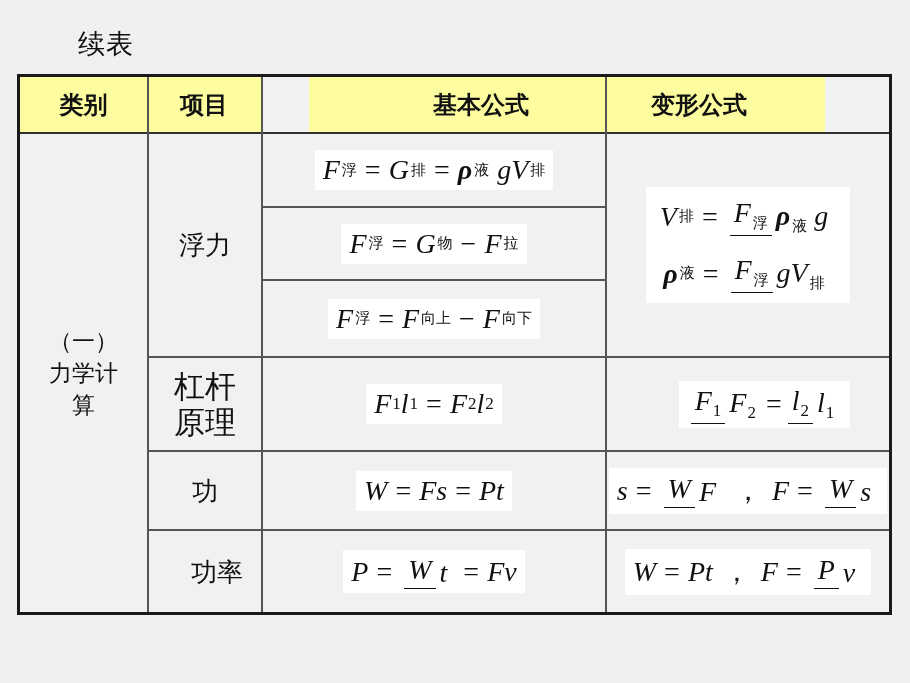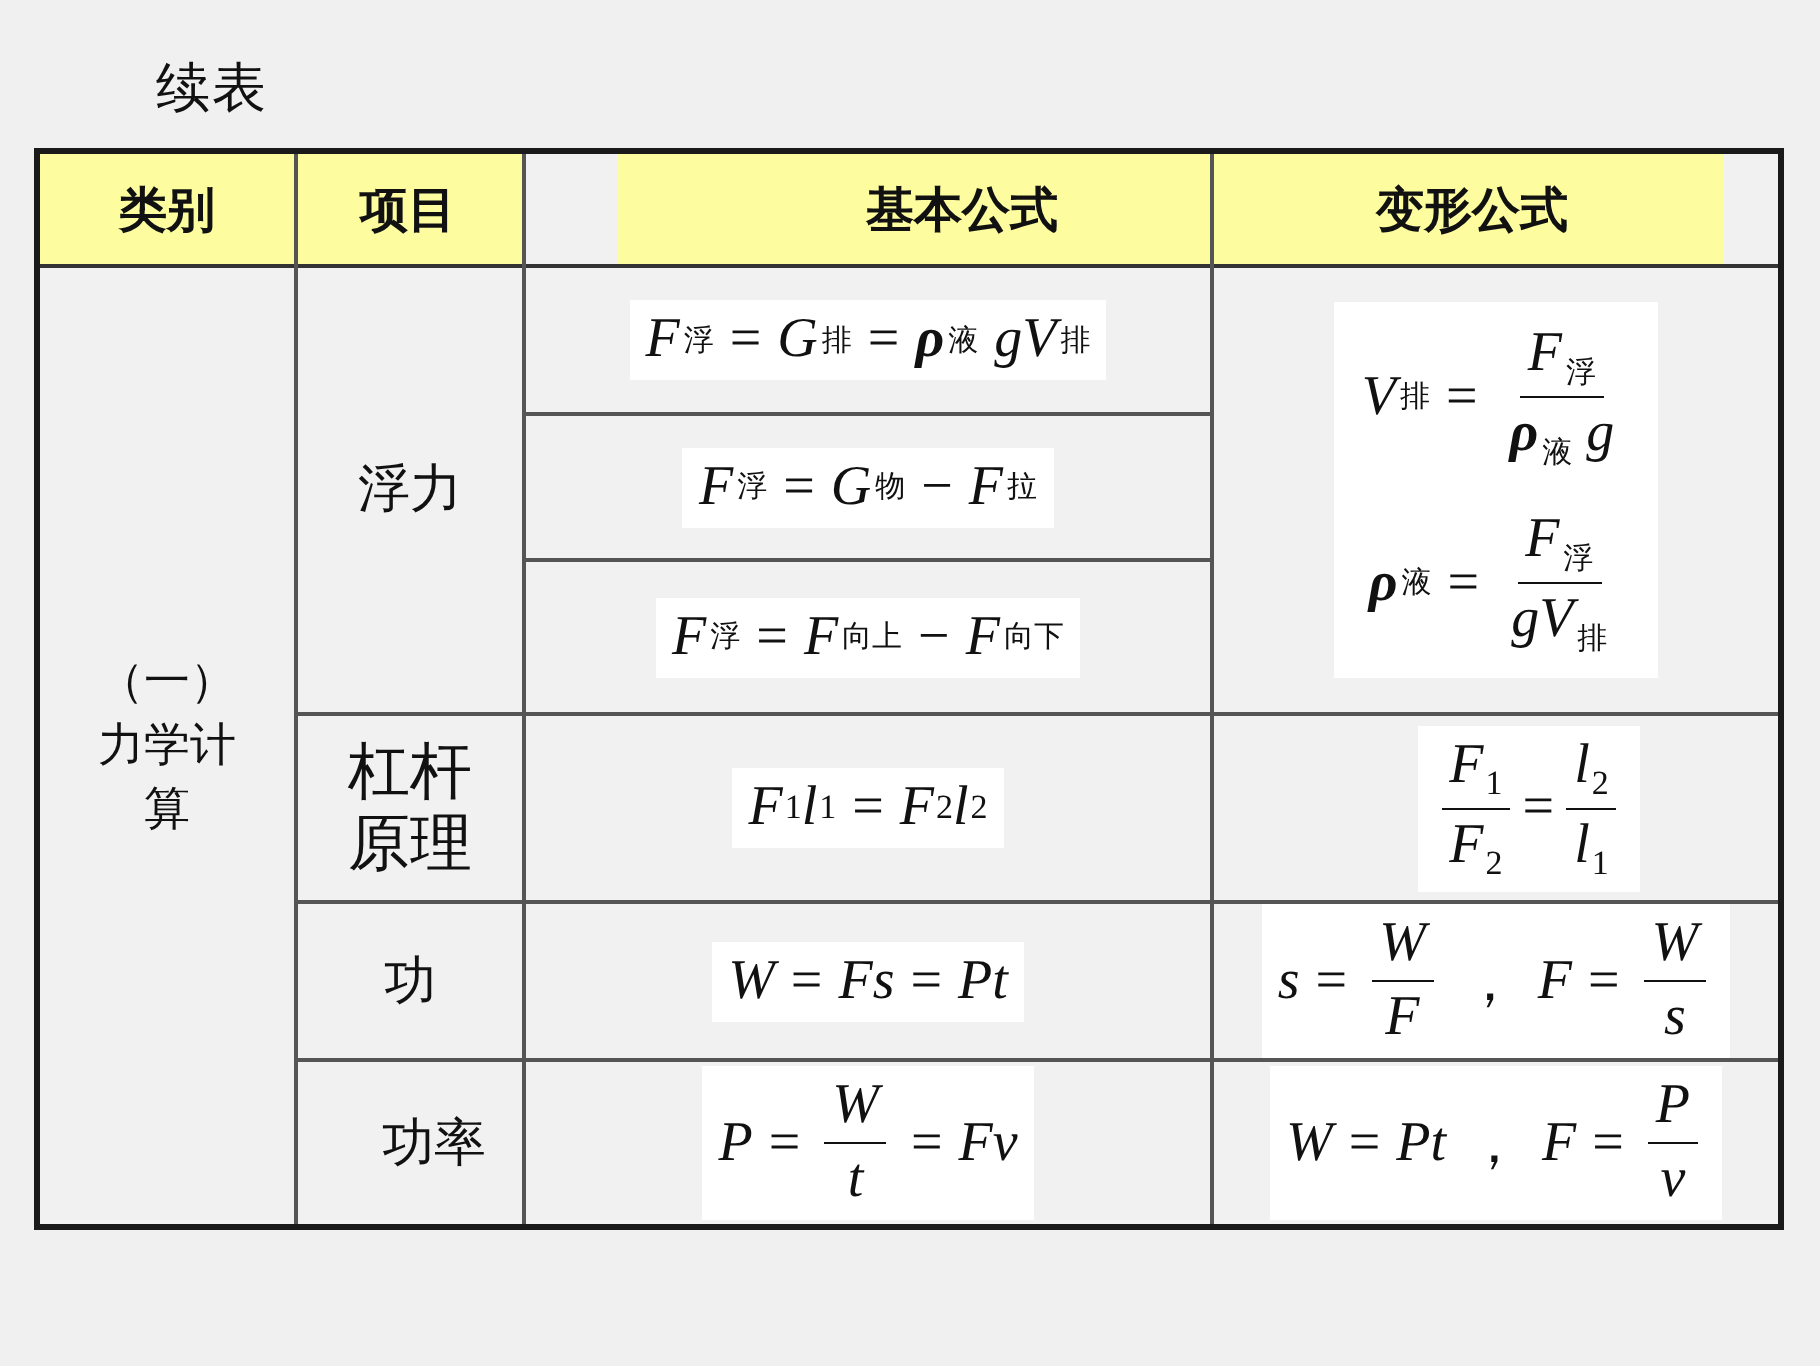--- a/index.html
+++ b/index.html
@@ -35,37 +35,37 @@
     background: #ffffff;
     padding: 4px 8px;
     display: inline-flex; align-items: center;
     font-family: "Liberation Serif", "DejaVu Serif", serif;
     font-style: italic; font-size: 28px;
     white-space: nowrap;
   }
   .fbox .sub { font-style: normal; font-size: 15px; vertical-align: -6px; font-family: "DejaVu Sans", sans-serif; margin-left: 2px; }
   .fbox .num { font-style: normal; font-size: 17px; vertical-align: -6px; margin-left: 1px; }
   .fbox .op { font-style: normal; margin: 0 8px; }
-  .frac { display: inline-flex; flex-direction: column; align-items: center; vertical-align: middle; margin: 0 4px; }
+  .frac { display: inline-flex; flex-direction: row; align-items: center; vertical-align: middle; margin: 0 4px; }
   .frac .n { border-bottom: 1.5px solid #111; padding: 0 4px 2px; }
   .frac .d { padding: 2px 4px 0; }
   .comma { font-style: normal; margin: 0 10px; }
   .stack { flex-direction: column; padding: 10px 14px; gap: 18px; }
 </style>
 </head>
 <body>
 
 <div class="title">续表</div>
 
 <div class="tbl">
 
   <div class="cell hdr" style="left:0;top:0;width:127px;height:55px;">类别</div>
   <div class="cell hdr" style="left:127px;top:0;width:114px;height:55px;">项目</div>
   <div class="cell hdr" style="left:241px;top:0;width:344px;height:55px;margin-left:48px;">基本公式</div>
-  <div class="cell hdr" style="left:590px;top:0;width:252px;height:55px;">变形公式</div>
+  <div class="cell hdr" style="left:553px;top:0;width:252px;height:55px;">变形公式</div>
 
   <div class="hline dark" style="left:0;top:55px;width:869px;"></div>
   <div class="vline" style="left:127px;top:0;height:535px;"></div>
   <div class="vline" style="left:241px;top:0;height:535px;"></div>
   <div class="vline" style="left:585px;top:0;height:535px;"></div>
   <div class="hline" style="left:241px;top:129px;width:344px;"></div>
   <div class="hline" style="left:241px;top:202px;width:344px;"></div>
   <div class="hline" style="left:127px;top:279px;width:742px;"></div>
   <div class="hline" style="left:127px;top:373px;width:742px;"></div>
   <div class="hline" style="left:127px;top:452px;width:742px;"></div>

